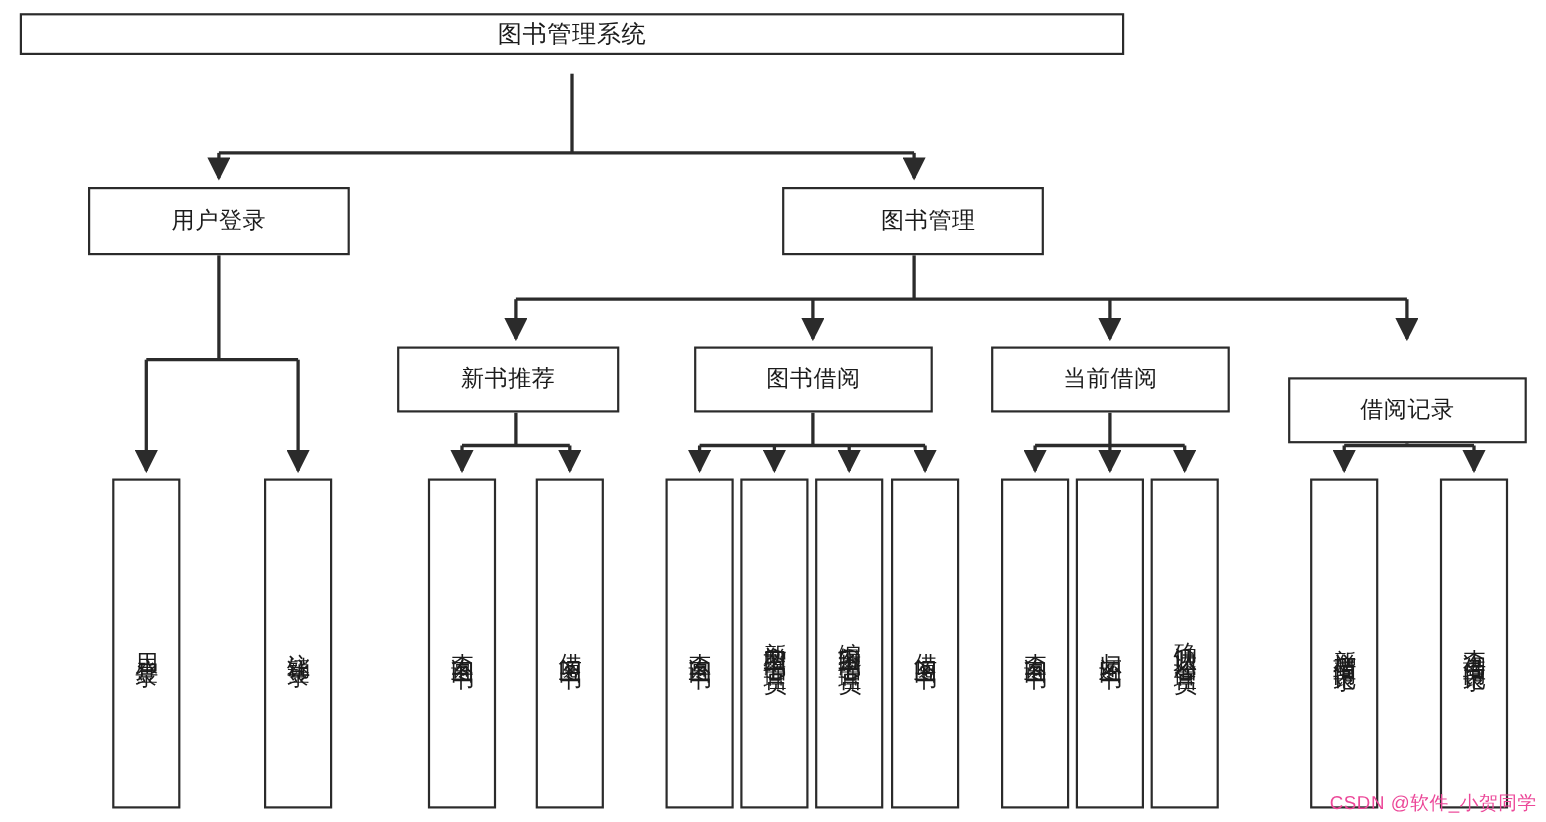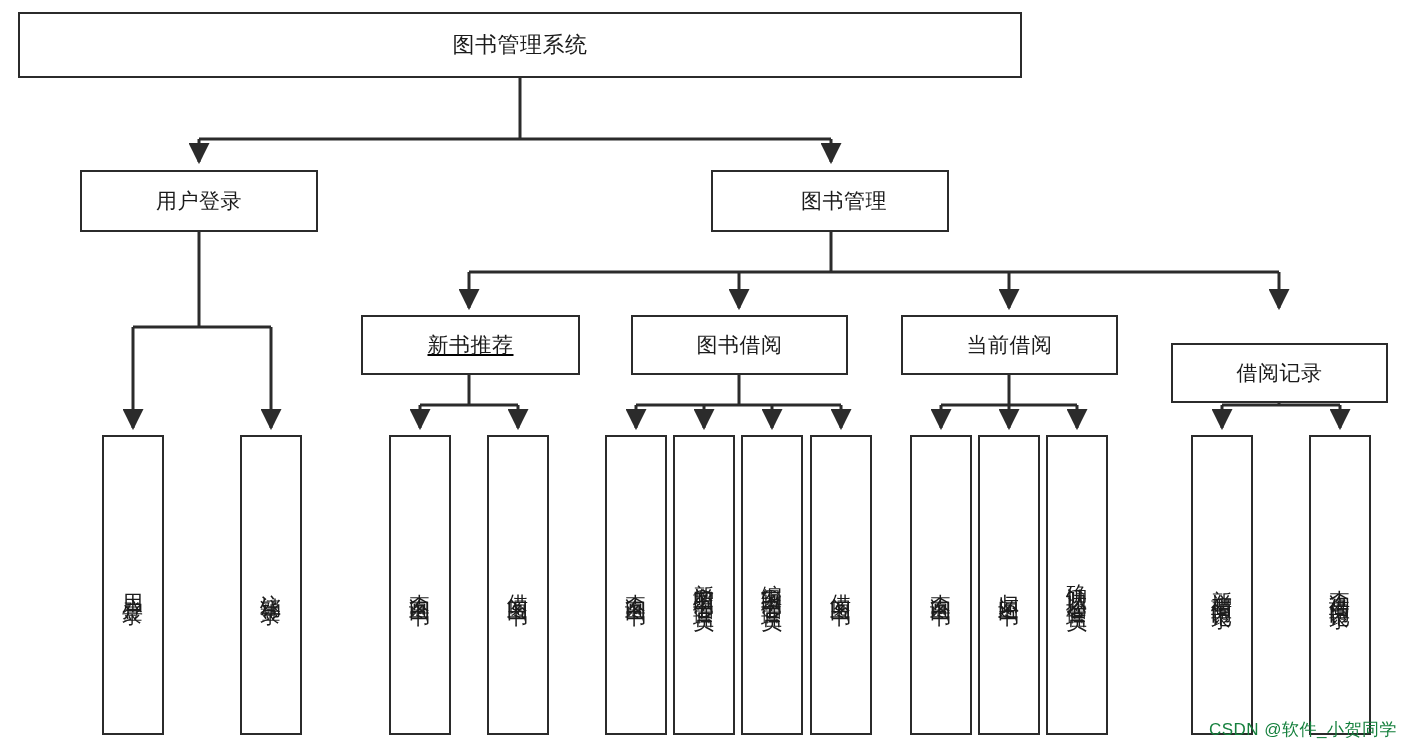--- a/index.html
+++ b/index.html
@@ -57,21 +57,21 @@
     text-orientation: upright;
     font-size: 21px;
     letter-spacing: 4px;
     line-height: 1;
   }
   .watermark {
     position: absolute;
     right: 8px;
     bottom: 6px;
     font-size: 17px;
-    color: #15803d;
+    color: #ec4899;
     letter-spacing: 0.5px;
     z-index: 5;
     white-space: nowrap;
   }
 </style>
 </head>
 <body>
 
 <div id="canvas">
 
@@ -118,32 +118,32 @@
       <path d="M 1009 405 L 1009 428" marker-end="url(#arrow)"></path>
       <path d="M 1077 405 L 1077 428" marker-end="url(#arrow)"></path>
 
       <path d="M 1279 375 L 1279 405"></path>
       <path d="M 1222 405 L 1340 405"></path>
       <path d="M 1222 405 L 1222 428" marker-end="url(#arrow)"></path>
       <path d="M 1340 405 L 1340 428" marker-end="url(#arrow)"></path>
     </g>
   </svg>
 
-  <div class="node root horiz" style="left:18px; top:12px; width:1004px; height:66px;">
+  <div class="node root horiz" style="left:18px; top:12px; width:1004px; height:38px;">
     <span class="label">图书管理系统</span>
   </div>
 
   <div class="node horiz" style="left:80px; top:170px; width:238px; height:62px;">
     <span class="label">用户登录</span>
   </div>
   <div class="node horiz" style="left:711px; top:170px; width:238px; height:62px;padding-left:28px;">
     <span class="label">图书管理</span>
   </div>
 
-  <div class="node horiz" style="left:361px; top:315px; width:219px; height:60px;text-decoration:underline;">
+  <div class="node horiz" style="left:361px; top:315px; width:202px; height:60px;">
     <span class="label">新书推荐</span>
   </div>
   <div class="node horiz" style="left:901px; top:315px; width:217px; height:60px;">
     <span class="label">当前借阅</span>
   </div>
   <div class="node horiz" style="left:631px; top:315px; width:217px; height:60px;">
     <span class="label">图书借阅</span>
   </div>
   <div class="node horiz" style="left:1171px; top:315px; width:217px; height:60px;margin-top:28px;">
     <span class="label">借阅记录</span>

